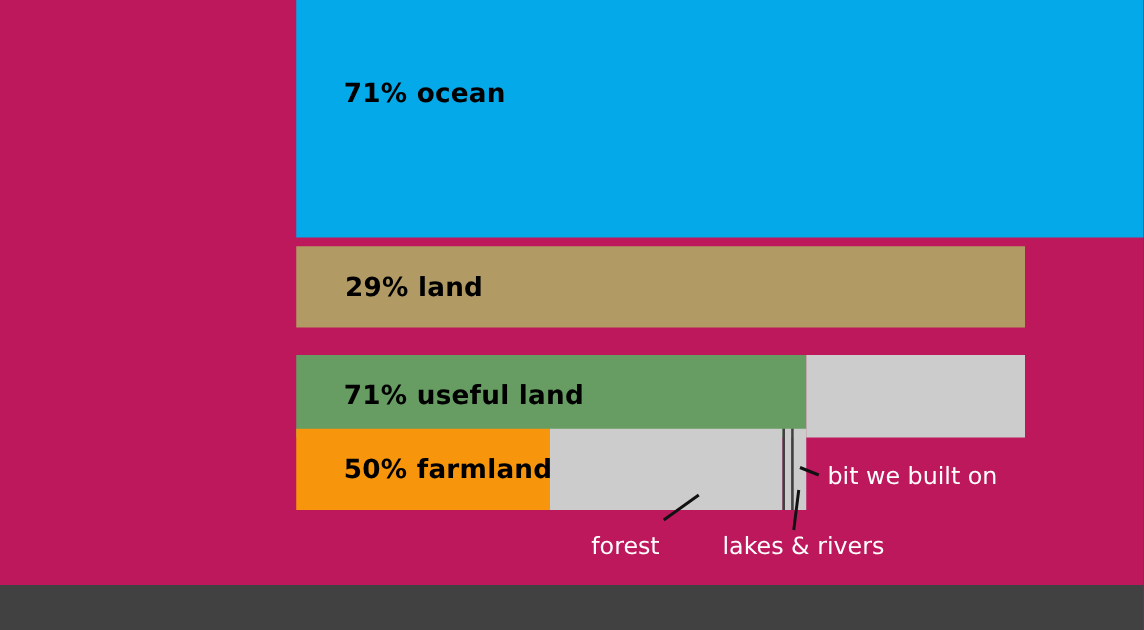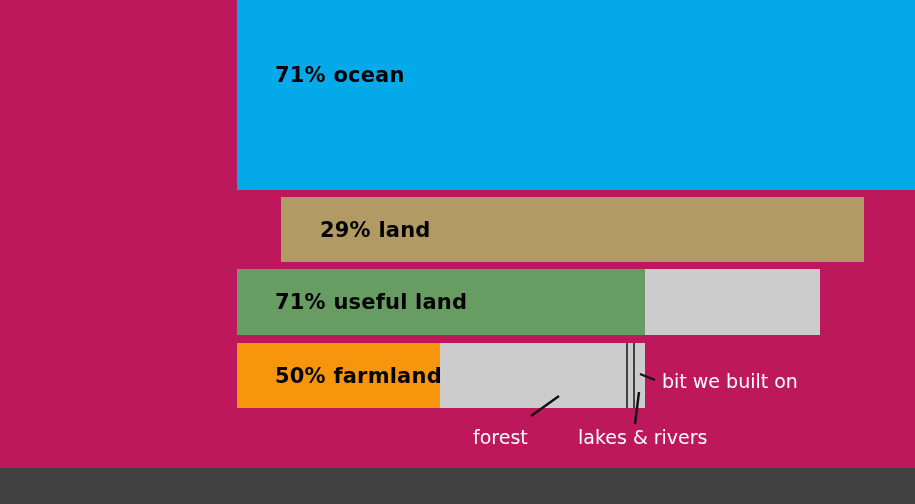--- a/index.html
+++ b/index.html
@@ -36,22 +36,22 @@
     color: #000000;
     font-weight: bold;
     font-size: 21px;
     letter-spacing: 0.2px;
     white-space: nowrap;
     line-height: 1;
   }
 
   
   #row-ocean   { left: 237px; top: -40px;  width: 678px; height: 230px; }
-  #row-land    { left: 237px; top: 197px;  width: 583px; height: 65px; margin-left: 44px;  }
-  #row-useful  { left: 237px; top: 269px;  width: 583px; height: 66px; padding-left: 28px;  }
+  #row-land    { left: 237px; top: 197px;  width: 583px; height: 65px;  }
+  #row-useful  { left: 237px; top: 284px;  width: 583px; height: 66px; padding-left: 28px;  }
   #row-farm    { left: 237px; top: 343px;  width: 408px; height: 65px;  }
 
   
   .seg-ocean   { left: 0;     width: 100%;   background: #03a9e8; }
   .seg-land    { left: 0;     width: 100%;   background: #b19a63; }
 
   .seg-useful  { left: 0;     width: 70.0%;  background: #679d63; }
   .seg-rest1   { left: 70.0%; width: 30.0%;  background: #cccccc; }
 
   .seg-farm    { left: 0;     width: 49.8%;  background: #f7960c; }

